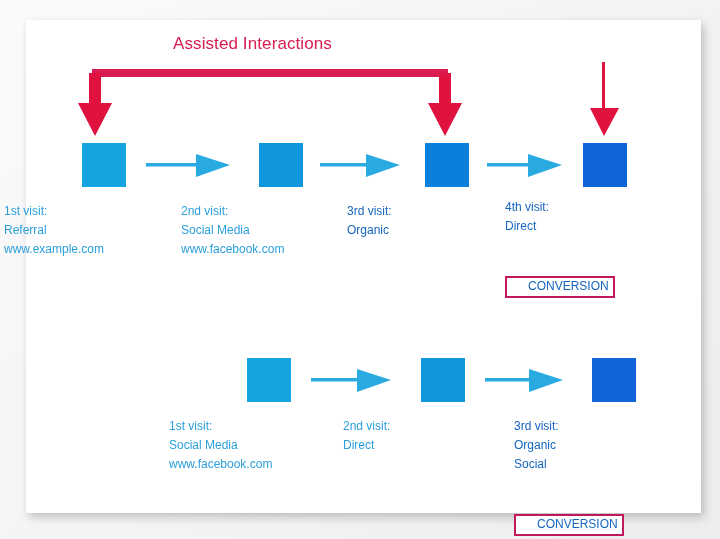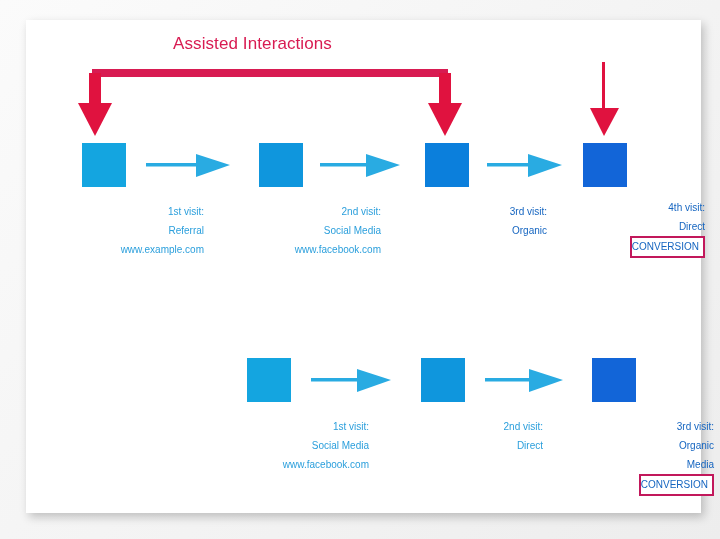--- a/index.html
+++ b/index.html
@@ -45,33 +45,34 @@
   
   .heading {
     color: #d81b52;
     font-size: 17px;
     font-weight: 400;
     letter-spacing: 0.1px;
   }
   
   .step-label {
     position: absolute;
-    text-align: right;
-    font-size: 10px;
+    text-align: left;
+    font-size: 12px;
     line-height: 19px;
     white-space: nowrap;
   }
   .step-label .line { display: block; }
   
   .conv {
     display: inline-block;
     border: 2px solid #c2185b;
-    padding: 0px 4px 1px 0;
+    padding: 0px 4px 1px 21px;
     line-height: 17px;
     background: #ffffff;
+    margin-top: 40px;
   }
 </style>
 </head>
 <body>
 
 <div id="stage">
 
   <div id="card"></div>
 
   <svg id="diagram" viewBox="0 0 720 539">
@@ -159,17 +160,17 @@
   </div>
 
   <div class="step-label" style="left:343px; top:417px; width:200px; color:#2B9FDC;">
     <span class="line">2nd visit:</span>
     <span class="line">Direct</span>
   </div>
 
   <div class="step-label" style="left:514px; top:417px; width:200px; color:#1565C0;">
     <span class="line">3rd visit:</span>
     <span class="line">Organic</span>
-    <span class="line">Media</span>
+    <span class="line">Social</span>
     <span class="line"><span class="conv">CONVERSION</span></span>
   </div>
 
 </div>
 
 </body></html>

